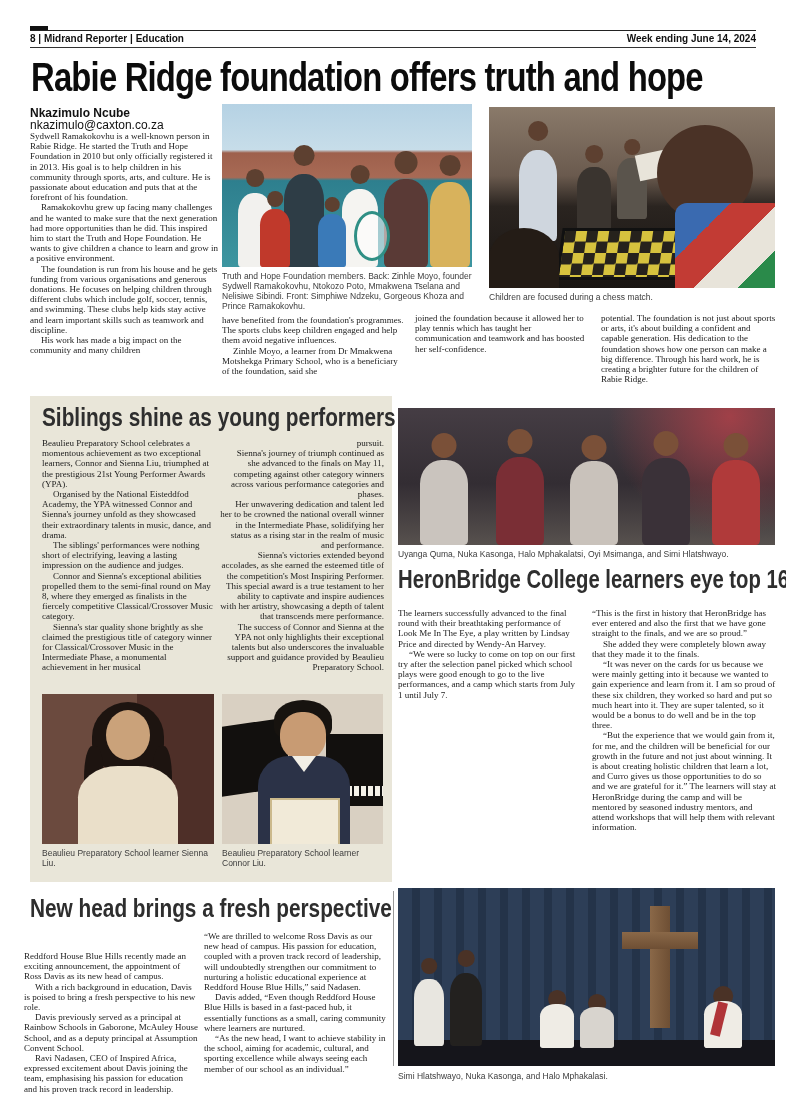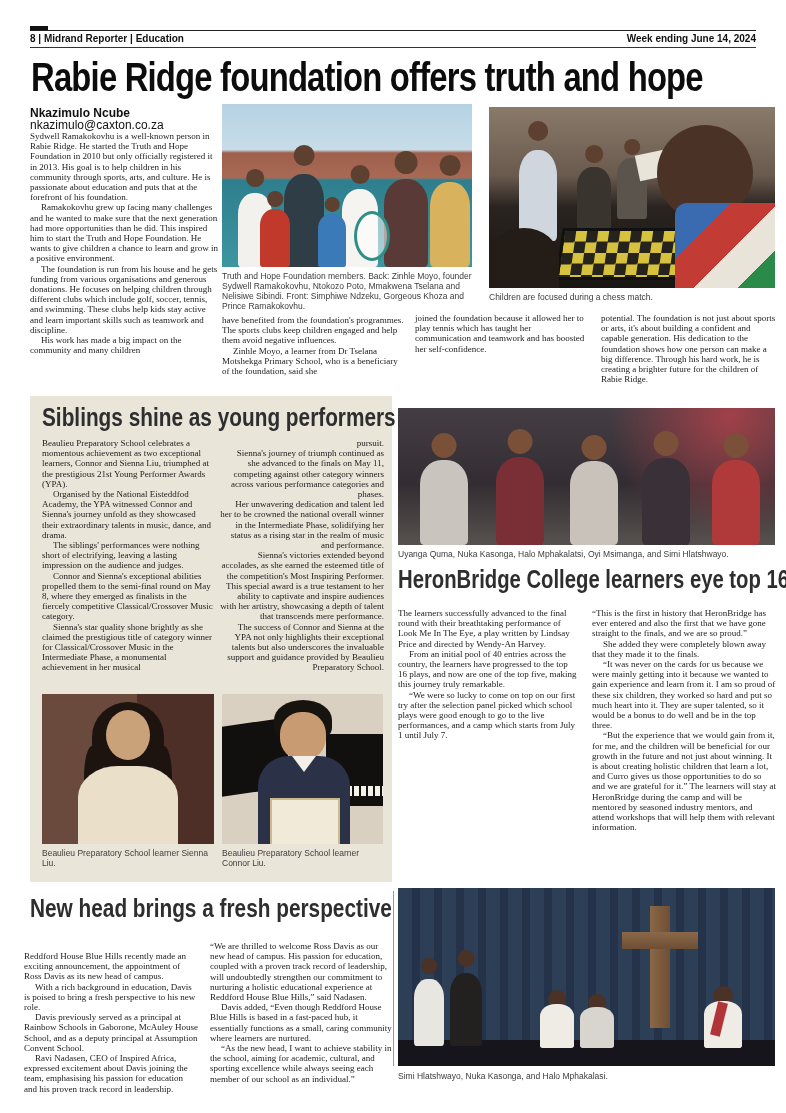--- a/index.html
+++ b/index.html
@@ -110,21 +110,21 @@
     <div class="abs" style="left:70px;bottom:8px;width:130px;height:46px;transform:skewX(-8deg);background:repeating-conic-gradient(#d6c23e 0% 25%,#26221c 0% 50%);background-size:22px 22px;border:3px solid #111;"></div>
     <div class="abs" style="left:148px;top:44px;width:44px;height:26px;background:#e8e4da;transform:rotate(-12deg);"></div>
     <div class="abs" style="left:168px;top:18px;width:96px;height:96px;background:#4a3226;border-radius:50%;"></div>
     <div class="abs" style="left:186px;top:96px;width:110px;height:90px;background:linear-gradient(135deg,#3a6ab0 0 28%,#c23b34 28% 52%,#e8e4da 52% 74%,#2a8a4a 74% 100%);border-radius:12px 12px 0 0;"></div>
     <div class="abs" style="left:0;bottom:0;width:70px;height:60px;background:#241c16;border-radius:50% 50% 0 0;"></div>
   </div>
   <div class="abs caption" style="left:489px;top:292px;width:286px;">Children are focused during a chess match.</div>
 
   <div class="abs bodytext" style="left:222px;top:315px;width:182px;">
       <p>have benefited from the foundation's programmes. The sports clubs keep children engaged and help them avoid negative influences.</p>
-      <p>Zinhle Moyo, a learner from Dr Tselana Motshekga Primary School, who is a beneficiary of the foundation, said she</p>
+      <p>Zinhle Moyo, a learner from Dr Mmakwena Motshekga Primary School, who is a beneficiary of the foundation, said she</p>
     </div>
   <div class="abs bodytext" style="left:415px;top:313px;width:172px;">
       <p>joined the foundation because it allowed her to play tennis which has taught her communication and teamwork and has boosted her self-confidence.</p>
     </div>
   <div class="abs bodytext" style="left:601px;top:313px;width:175px;">
       <p>potential. The foundation is not just about sports or arts, it's about building a confident and capable generation. His dedication to the foundation shows how one person can make a big difference. Through his hard work, he is creating a brighter future for the children of Rabie Ridge.</p>
     </div>
 
   <div class="abs gbox"></div>
   <h2 class="abs headline-sec" style="margin:0;left:42px;top:402px;font-size:26px;transform:scaleX(0.80);">Siblings shine as young performers</h2>
@@ -184,21 +184,20 @@
     <div class="pfig" style="left:314px;bottom:0;width:48px;height:112px;--s:#b03a3a;">
         <div class="head" style="background:#7a5038;"></div>
         <div class="torso"></div>
       </div>
   </div>
   <div class="abs caption" style="left:398px;top:549px;width:377px;">Uyanga Quma, Nuka Kasonga, Halo Mphakalatsi, Oyi Msimanga, and Simi Hlatshwayo.</div>
 
   <h2 class="abs headline-sec" style="margin:0;left:398px;top:564px;font-size:26px;transform:scaleX(0.78);">HeronBridge College learners eye top 16</h2>
   <div class="abs bodytext" style="left:398px;top:608px;width:180px;">
       <p>The learners successfully advanced to the final round with their breathtaking performance of Look Me In The Eye, a play written by Lindsay Price and directed by Wendy-An Harvey.</p>
-      <p>From an initial pool of 40 entries across the country, the learners have progressed to the top 16 plays, and now are one of the top five, making this journey truly remarkable.</p>
       <p>“We were so lucky to come on top on our first try after the selection panel picked which school plays were good enough to go to the live performances, and a camp which starts from July 1 until July 7.</p>
     </div>
   <div class="abs bodytext" style="left:592px;top:608px;width:184px;">
       <p>“This is the first in history that HeronBridge has ever entered and also the first that we have gone straight to the finals, and we are so proud.”</p>
       <p>She added they were completely blown away that they made it to the finals.</p>
       <p>“It was never on the cards for us because we were mainly getting into it because we wanted to gain experience and learn from it. I am so proud of these six children, they worked so hard and put so much heart into it. They are super talented, so it would be a bonus to do well and be in the top three.</p>
       <p>“But the experience that we would gain from it, for me, and the children will be beneficial for our growth in the future and not just about winning. It is about creating holistic children that learn a lot, and Curro gives us those opportunities to do so and we are grateful for it.” The learners will stay at HeronBridge during the camp and will be mentored by seasoned industry mentors, and attend workshops that will help them with relevant information.</p>
     </div>
 
   <div class="ph" style="left:398px;top:888px;width:377px;height:178px;background:repeating-linear-gradient(90deg,#2d3e57 0 14px,#243349 14px 22px);">
@@ -229,20 +228,20 @@
   </div>
   <div class="abs caption" style="left:398px;top:1071px;width:377px;">Simi Hlatshwayo, Nuka Kasonga, and Halo Mphakalasi.</div>
 
   <h2 class="abs headline-sec" style="margin:0;left:30px;top:893px;font-size:26px;transform:scaleX(0.80);">New head brings a fresh perspective</h2>
   <div class="abs bodytext" style="left:24px;top:931px;width:174px;margin-top:20px;">
       <p>Reddford House Blue Hills recently made an exciting announcement, the appointment of Ross Davis as its new head of campus.</p>
       <p>With a rich background in education, Davis is poised to bring a fresh perspective to his new role.</p>
       <p>Davis previously served as a principal at Rainbow Schools in Gaborone, McAuley House School, and as a deputy principal at Assumption Convent School.</p>
       <p>Ravi Nadasen, CEO of Inspired Africa, expressed excitement about Davis joining the team, emphasising his passion for education and his proven track record in leadership.</p>
     </div>
-  <div class="abs bodytext" style="left:210px;top:931px;width:182px;margin-top:10px;">
+  <div class="abs bodytext" style="left:204px;top:931px;width:182px;">
       <p>“We are thrilled to welcome Ross Davis as our new head of campus. His passion for education, coupled with a proven track record of leadership, will undoubtedly strengthen our commitment to nurturing a holistic educational experience at Reddford House Blue Hills,” said Nadasen.</p>
       <p>Davis added, “Even though Reddford House Blue Hills is based in a fast-paced hub, it essentially functions as a small, caring community where learners are nurtured.</p>
       <p>“As the new head, I want to achieve stability in the school, aiming for academic, cultural, and sporting excellence while always seeing each member of our school as an individual.”</p>
     </div>
   <div class="abs vrule"></div>
 
 </div>
 
 </body></html>

